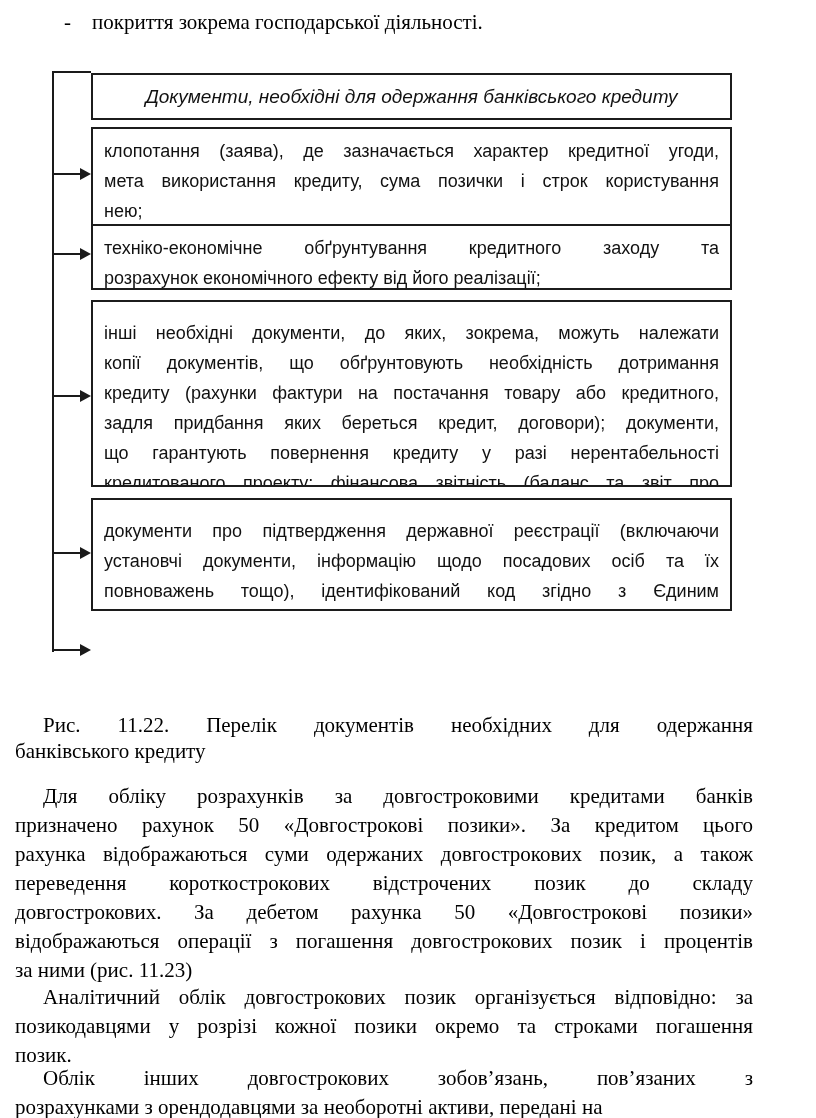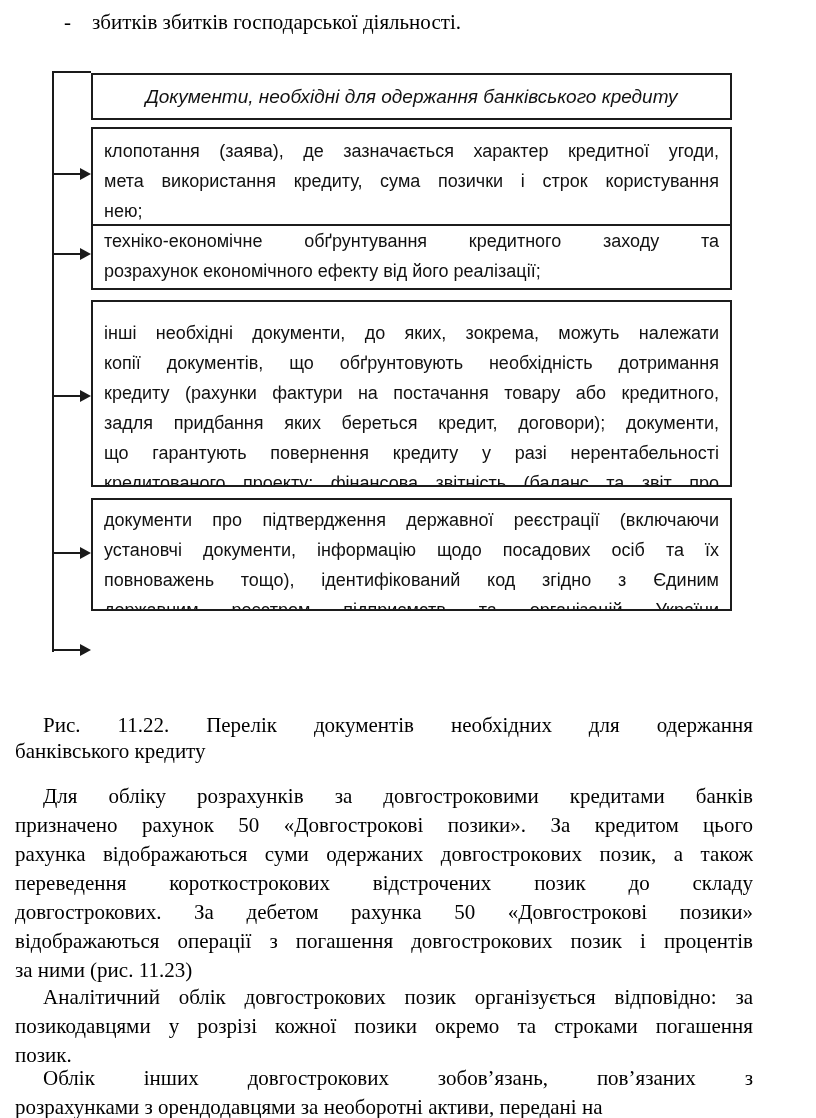--- a/index.html
+++ b/index.html
@@ -41,21 +41,21 @@
   .p3{top:1064px; line-height:29px;}
   .ln{white-space:normal;}
   .ind{ text-indent:28px; }
 </style>
 </head>
 <body>
 
 <div class="page">
 
   <div class="intro">
-    <span class="dash">-</span><span>збитків збитків господарської діяльності.</span>
+    <span class="dash">-</span><span>покриття зокрема господарської діяльності.</span>
   </div>
 
   <div class="figure">
     <div class="vline"></div>
     <div class="stub"></div>
 
     <div class="branch" style="top:168px">
       <span class="shaft"></span>
       <span class="head"></span>
     </div>
@@ -79,35 +79,35 @@
     <div class="dbox title-box">
       <span>Документи, необхідні для одержання банківського кредиту</span>
     </div>
 
     <div class="dbox" style="top:127px;height:106px;padding-top:7px">
       <div class="bl js">клопотання (заява), де зазначається характер кредитної угоди,</div>
       <div class="bl js">мета використання кредиту, сума позички і строк користування</div>
       <div class="bl">нею;</div>
     </div>
 
-    <div class="dbox" style="top:224px;height:66px;">
+    <div class="dbox" style="top:224px;height:66px;padding-top:7px">
       <div class="bl js">техніко-економічне обґрунтування кредитного заходу та</div>
       <div class="bl">розрахунок економічного ефекту від його реалізації;</div>
     </div>
 
     <div class="dbox" style="top:300px;height:187px;padding-top:16px">
       <div class="bl js">інші необхідні документи, до яких, зокрема, можуть належати</div>
       <div class="bl js">копії документів, що обґрунтовують необхідність дотримання</div>
       <div class="bl js">кредиту (рахунки фактури на постачання товару або кредитного,</div>
       <div class="bl js">задля придбання яких береться кредит, договори); документи,</div>
       <div class="bl js">що гарантують повернення кредиту у разі нерентабельності</div>
       <div class="bl js">кредитованого проекту; фінансова звітність (баланс та звіт про</div>
     </div>
 
-    <div class="dbox" style="top:498px;height:113px;padding-top:5px">
+    <div class="dbox" style="top:498px;height:113px;padding-top:16px">
       <div class="bl js">документи про підтвердження державної реєстрації (включаючи</div>
       <div class="bl js">установчі документи, інформацію щодо посадових осіб та їх</div>
       <div class="bl js">повноважень тощо), ідентифікований код згідно з Єдиним</div>
       <div class="bl js">державним реєстром підприємств та організацій України</div>
     </div>
 
   </div>
 
   <div class="tblock cap">
     <div class="ln js ind">Рис. 11.22. Перелік документів необхідних для одержання</div>

